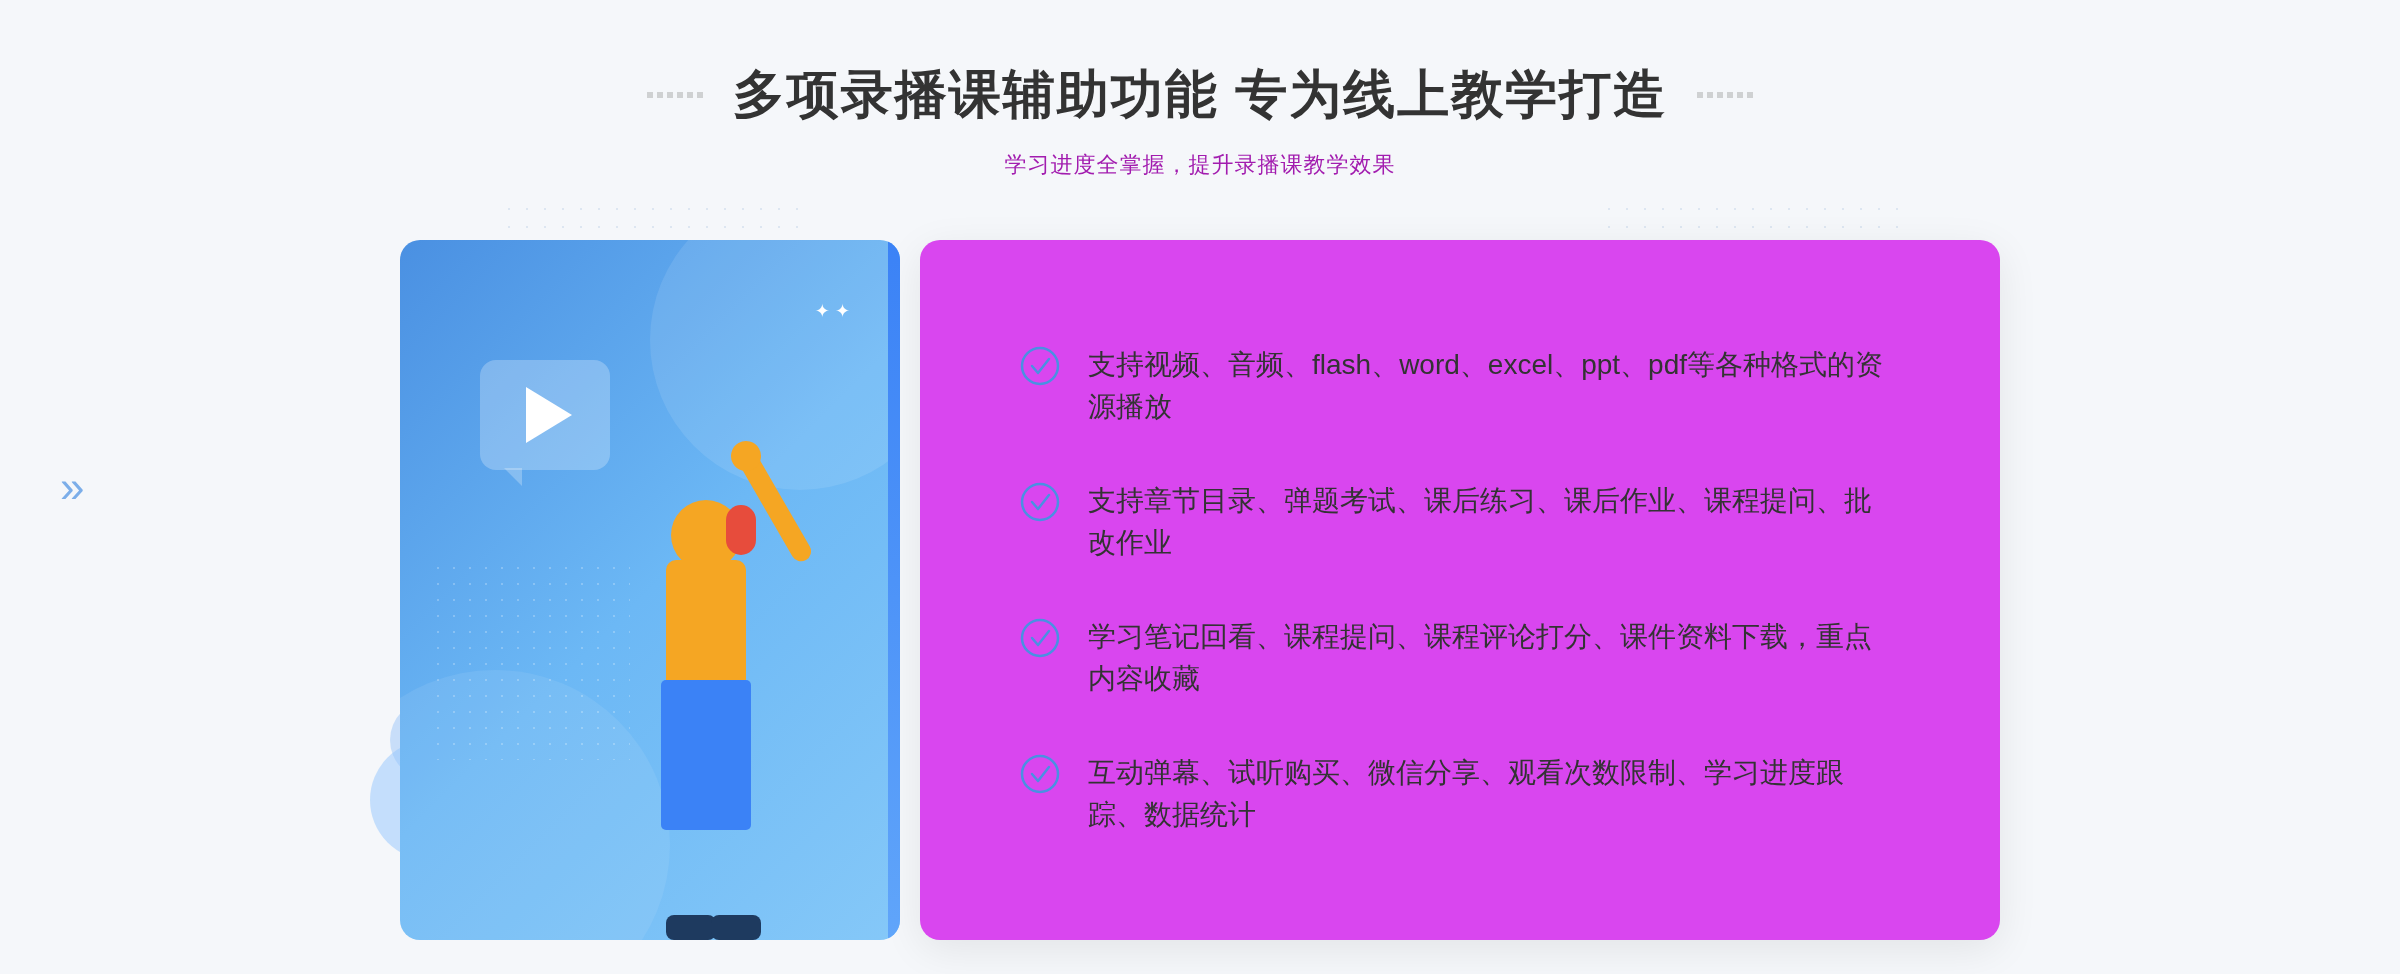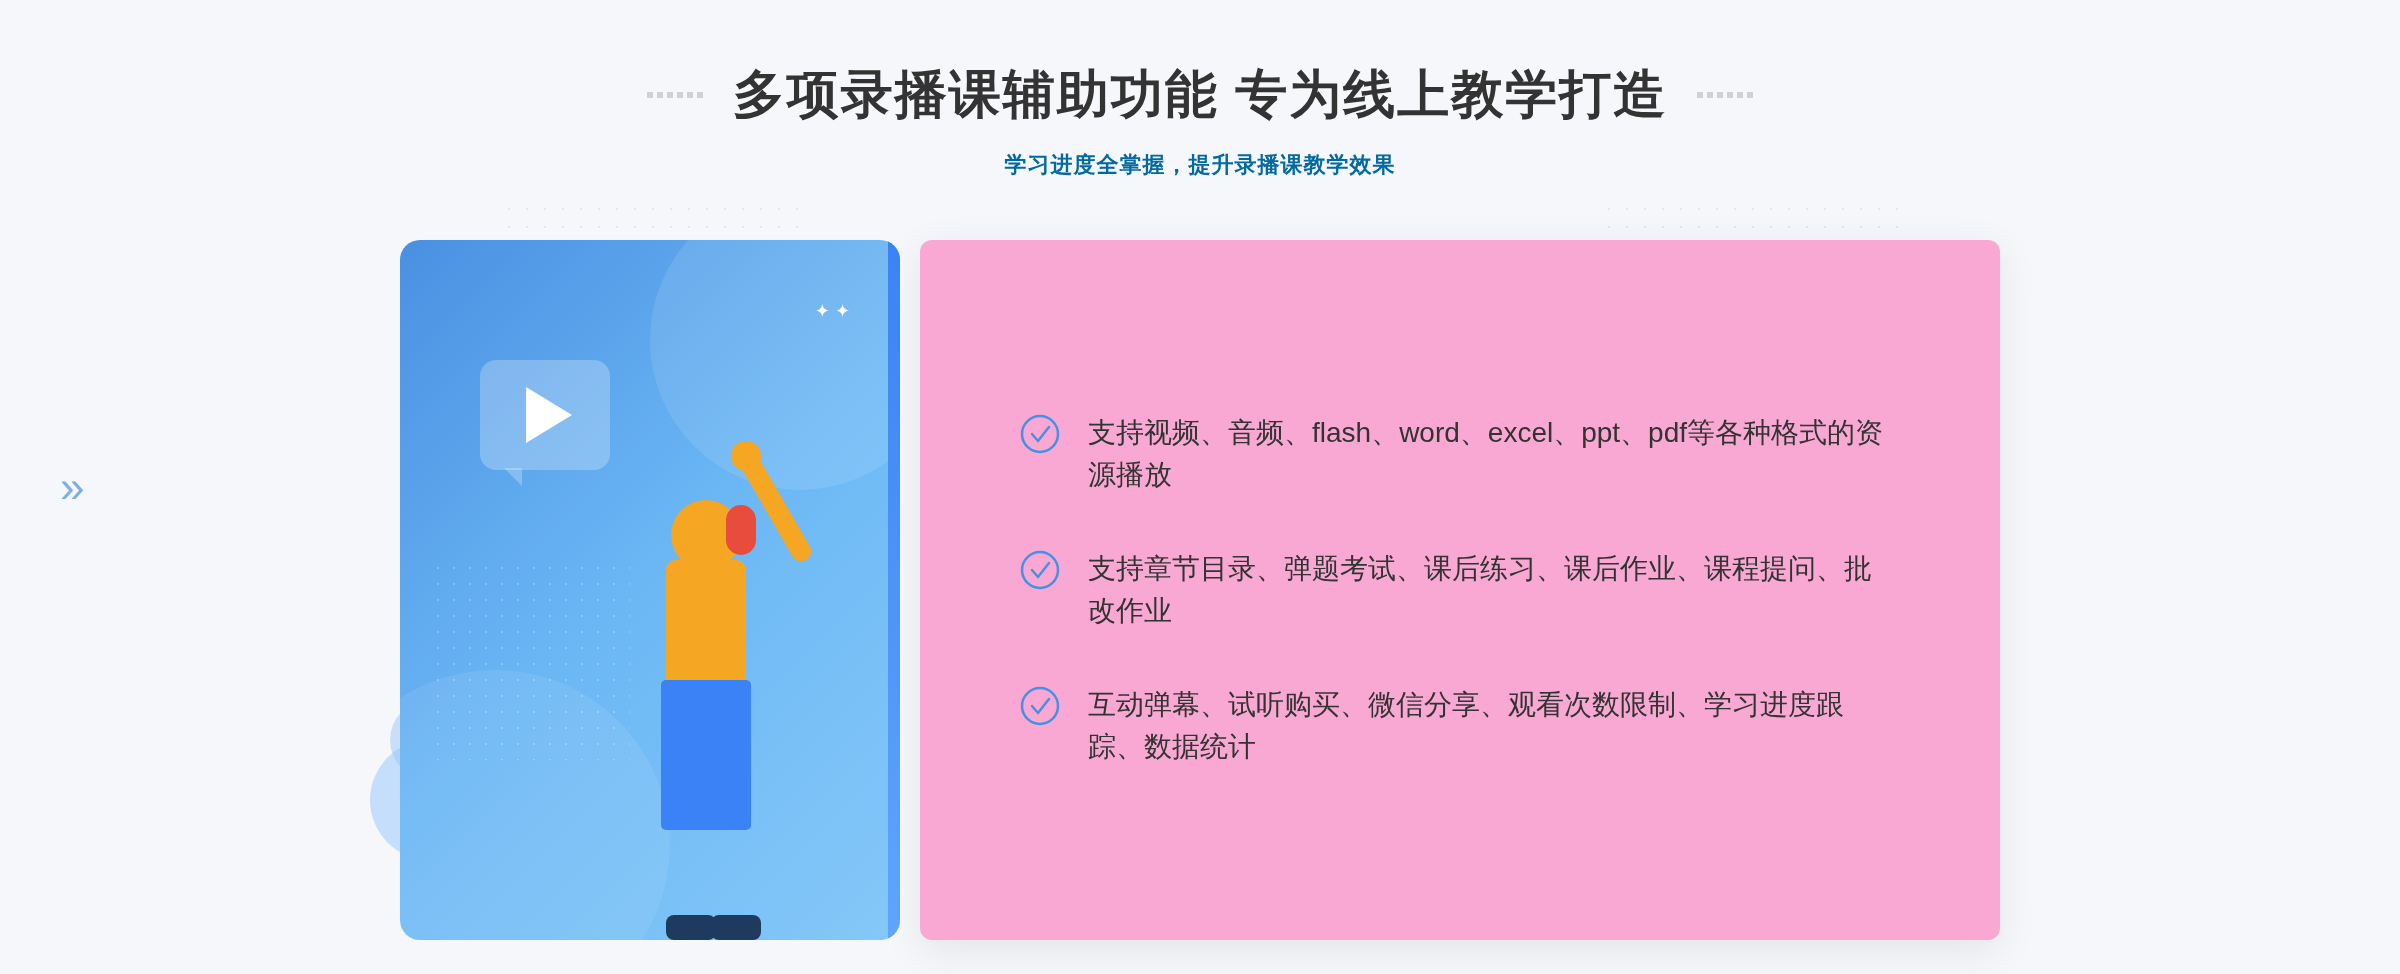--- a/index.html
+++ b/index.html
@@ -94,22 +94,22 @@
 
     .main-title {
       font-size: 52px;
       font-weight: 600;
       color: #333;
       letter-spacing: 2px;
     }
 
     .sub-title {
       font-size: 22px;
-      color: #0369a1;
-      font-weight: 700;
+      color: #a21caf;
+      font-weight: 400;
       letter-spacing: 1px;
     }
 
     
     .main-content {
       display: flex;
       align-items: stretch;
       width: 1600px;
       min-height: 700px;
       position: relative;
@@ -119,22 +119,22 @@
     
     .left-panel {
       width: 560px;
       position: relative;
       flex-shrink: 0;
     }
 
     
     .right-card {
       flex: 1;
-      background: #f9a8d4;
-      border-radius: 12px;
+      background: #d946ef;
+      border-radius: 20px;
       padding: 60px 112px 60px 100px;
       position: relative;
       box-shadow: 0 10px 40px rgba(0,0,0,0.08);
       margin-left: -40px;
       z-index: 1;
     }
 
     
     .illustration-card {
       position: absolute;
@@ -496,20 +496,29 @@
         <div class="feature-item">
           <div class="check-icon">
             <svg viewBox="0 0 40 40" fill="none" xmlns="http://www.w3.org/2000/svg">
               <circle cx="20" cy="20" r="18" stroke="#4a90e2" stroke-width="2.5" fill="none"></circle>
               <polyline points="12,20 18,27 29,13" stroke="#4a90e2" stroke-width="2.5" stroke-linecap="round" stroke-linejoin="round" fill="none"></polyline>
             </svg>
           </div>
           <span class="feature-text">支持章节目录、弹题考试、课后练习、课后作业、课程提问、批改作业</span>
         </div>
 
+        <div class="feature-item">
+          <div class="check-icon">
+            <svg viewBox="0 0 40 40" fill="none" xmlns="http://www.w3.org/2000/svg">
+              <circle cx="20" cy="20" r="18" stroke="#4a90e2" stroke-width="2.5" fill="none"></circle>
+              <polyline points="12,20 18,27 29,13" stroke="#4a90e2" stroke-width="2.5" stroke-linecap="round" stroke-linejoin="round" fill="none"></polyline>
+            </svg>
+          </div>
+          <span class="feature-text">学习笔记回看、课程提问、课程评论打分、课件资料下载，重点内容收藏</span>
+        </div>
 
         <div class="feature-item">
           <div class="check-icon">
             <svg viewBox="0 0 40 40" fill="none" xmlns="http://www.w3.org/2000/svg">
               <circle cx="20" cy="20" r="18" stroke="#4a90e2" stroke-width="2.5" fill="none"></circle>
               <polyline points="12,20 18,27 29,13" stroke="#4a90e2" stroke-width="2.5" stroke-linecap="round" stroke-linejoin="round" fill="none"></polyline>
             </svg>
           </div>
           <span class="feature-text">互动弹幕、试听购买、微信分享、观看次数限制、学习进度跟踪、数据统计</span>
         </div>

